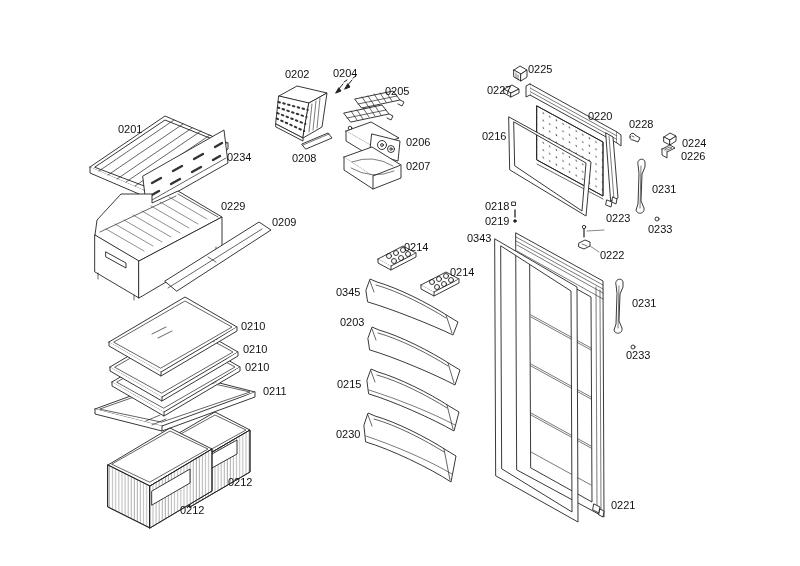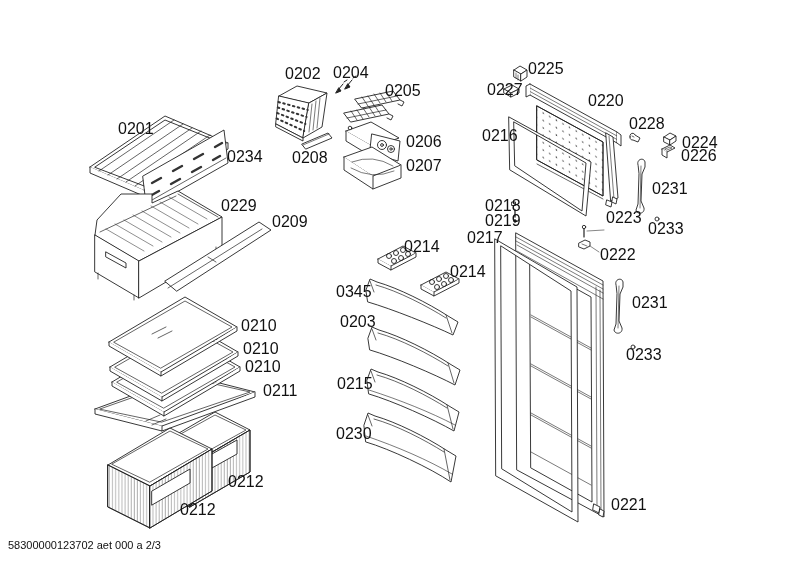--- a/index.html
+++ b/index.html
@@ -1,19 +1,19 @@
 <!DOCTYPE html>
 <html><head>
 <meta charset="utf-8">
 <style>
   html,body{margin:0;padding:0;background:#fff;}
   .stage{position:relative;width:800px;height:566px;background:#ffffff;overflow:hidden;
          font-family:"Liberation Sans",sans-serif;}
   .stage svg{position:absolute;left:0;top:0;}
-  .plabel{position:absolute;font-size:16px;line-height:12px;color:#111;white-space:nowrap;}
+  .plabel{position:absolute;font-size:11px;line-height:12px;color:#111;white-space:nowrap;}
   .footer{position:absolute;left:8px;top:539px;font-size:11px;color:#111;}
 </style>
 </head>
 <body>
 
 <div class="stage">
 
 <svg width="800" height="566" viewBox="0 0 800 566">
   <defs>
     <pattern id="dots" width="6.6" height="7.4" patternUnits="userSpaceOnUse" patternTransform="skewY(28.6)">
@@ -281,30 +281,29 @@
   <div class="plabel" style="left:406px;top:160px">0207</div>
   <div class="plabel" style="left:292px;top:152px">0208</div>
   <div class="plabel" style="left:404px;top:241px">0214</div>
   <div class="plabel" style="left:450px;top:266px">0214</div>
   <div class="plabel" style="left:336px;top:286px">0345</div>
   <div class="plabel" style="left:340px;top:316px">0203</div>
   <div class="plabel" style="left:337px;top:378px">0215</div>
   <div class="plabel" style="left:336px;top:428px">0230</div>
   <div class="plabel" style="left:528px;top:63px">0225</div>
   <div class="plabel" style="left:487px;top:84px">0227</div>
-  <div class="plabel" style="left:588px;top:95px">0220</div>
+  <div class="plabel" style="left:588px;top:110px">0220</div>
   <div class="plabel" style="left:482px;top:130px">0216</div>
   <div class="plabel" style="left:629px;top:118px">0228</div>
   <div class="plabel" style="left:682px;top:137px">0224</div>
   <div class="plabel" style="left:681px;top:150px">0226</div>
   <div class="plabel" style="left:652px;top:183px">0231</div>
   <div class="plabel" style="left:485px;top:200px">0218</div>
   <div class="plabel" style="left:485px;top:215px">0219</div>
-  <div class="plabel" style="left:467px;top:232px">0217</div>
+  <div class="plabel" style="left:467px;top:232px">0343</div>
   <div class="plabel" style="left:606px;top:212px">0223</div>
   <div class="plabel" style="left:600px;top:249px">0222</div>
   <div class="plabel" style="left:648px;top:223px">0233</div>
   <div class="plabel" style="left:632px;top:297px">0231</div>
   <div class="plabel" style="left:626px;top:349px">0233</div>
   <div class="plabel" style="left:611px;top:499px">0221</div>
 
-  <div class="footer">58300000123702 aet 000 a 2/3</div>
 </div>
 
 </body></html>

